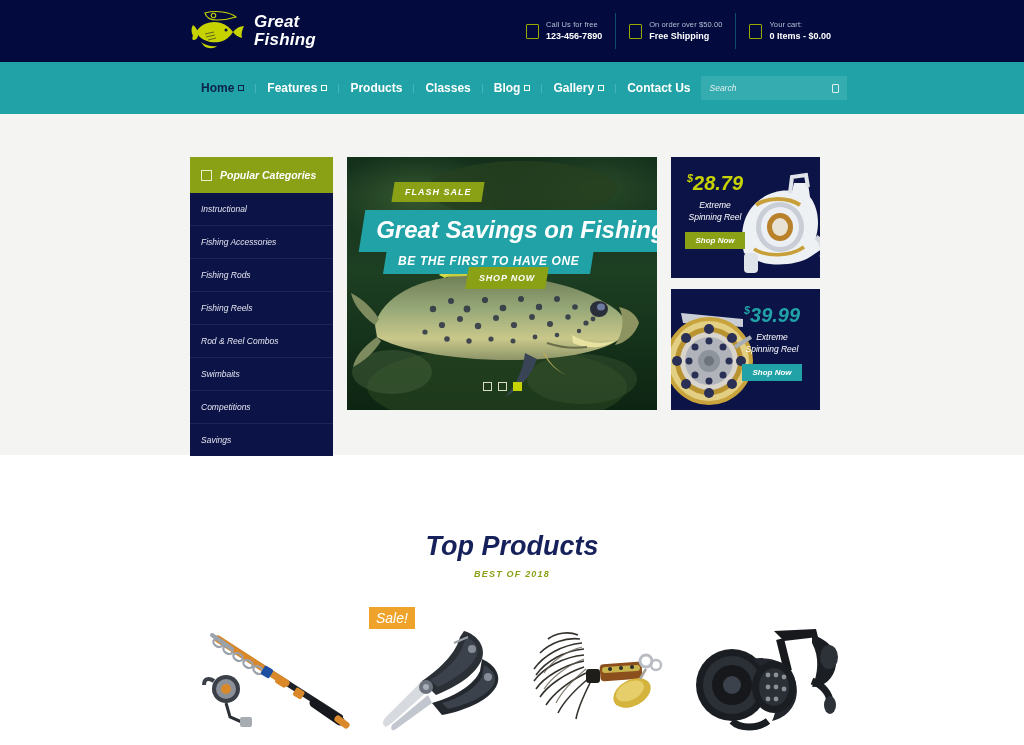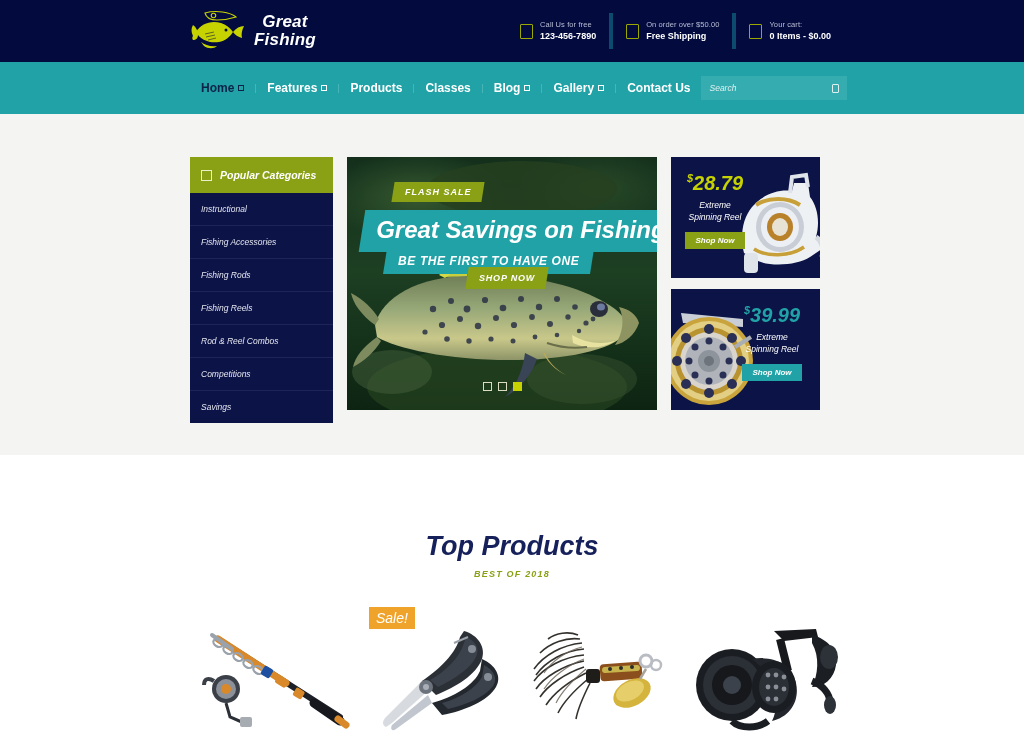--- a/index.html
+++ b/index.html
@@ -33,37 +33,36 @@
     padding-left: 10px;
   }
   .brand-logo { width: 56px; height: 42px; flex: none; }
   .brand-name {
     color: #ffffff;
     font-size: 17px;
     font-weight: bold;
     font-style: italic;
     line-height: 1.05;
     letter-spacing: .2px;
-    text-align: center;
   }
   .topinfo {
     display: flex;
     align-items: center;
     flex: 1;
     justify-content: flex-end;
     height: 36px;
   }
   .topinfo-item {
     display: flex;
     align-items: center;
     gap: 7px;
     padding: 0 13px;
     height: 36px;
   }
-  .topinfo-item + .topinfo-item { border-left: 4px solid #0c4a6e; }
+  .topinfo-item + .topinfo-item { border-left: 1px solid #0c4a6e; }
   .ti-icon {
     width: 13px; height: 15px;
     border: 1.5px solid #9aa800;
     border-radius: 1px;
     flex: none;
   }
   .ti-text { line-height: 1.25; }
   .ti-label { color: #b9bed6; font-size: 7.5px; display: block; letter-spacing: .1px;}
   .ti-value { color: #ffffff; font-size: 9px; font-weight: bold; display: block; margin-top: 1px;}
 
@@ -431,20 +430,23 @@
             <span>Fishing Accessories</span>
           </li>
         <li class="sidebar-li">
             <span>Fishing Rods</span>
           </li>
         <li class="sidebar-li">
             <span>Fishing Reels</span>
           </li>
         <li class="sidebar-li">
             <span>Rod &amp; Reel Combos</span>
+          </li>
+        <li class="sidebar-li">
+            <span>Swimbaits</span>
           </li>
         <li class="sidebar-li">
             <span>Competitions</span>
           </li>
         <li class="sidebar-li">
             <span>Savings</span>
           </li>
       </ul>
     </div>
 

